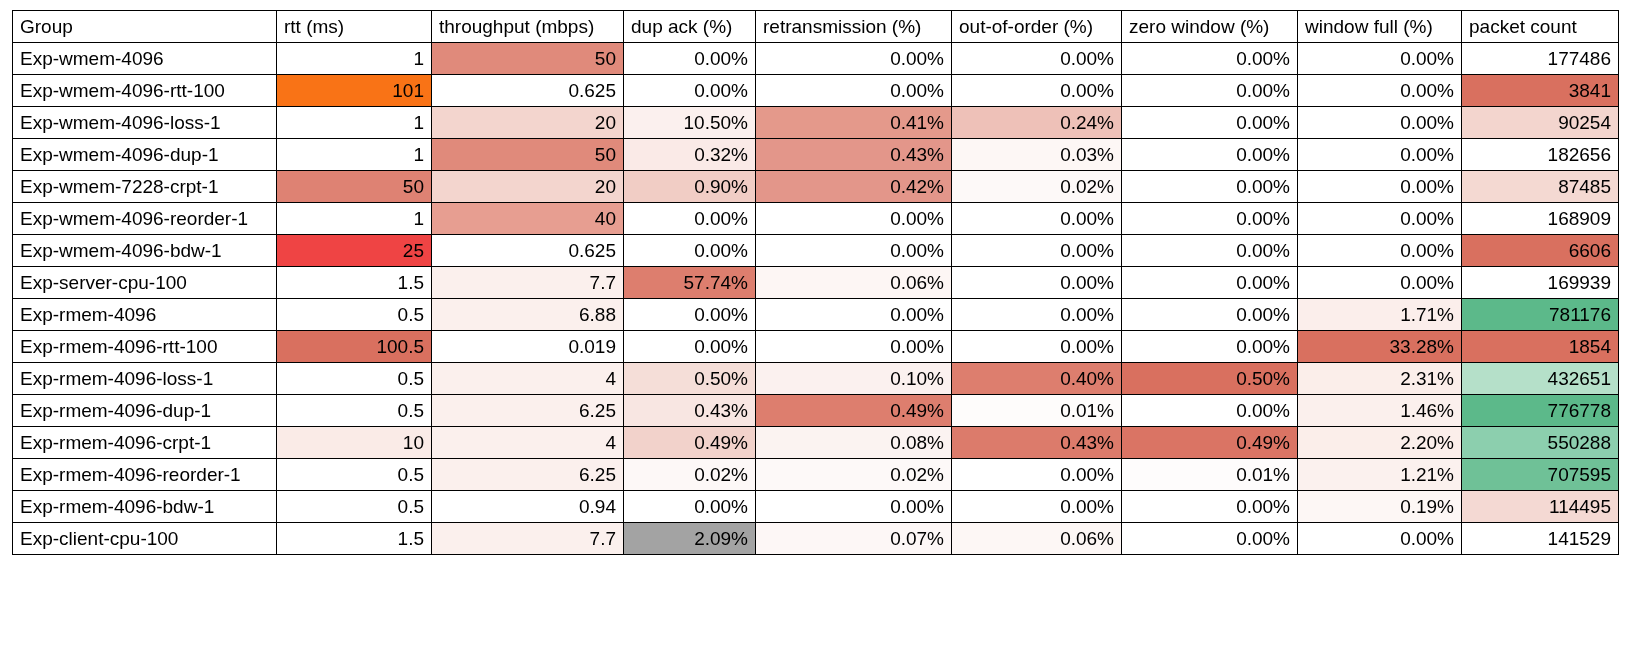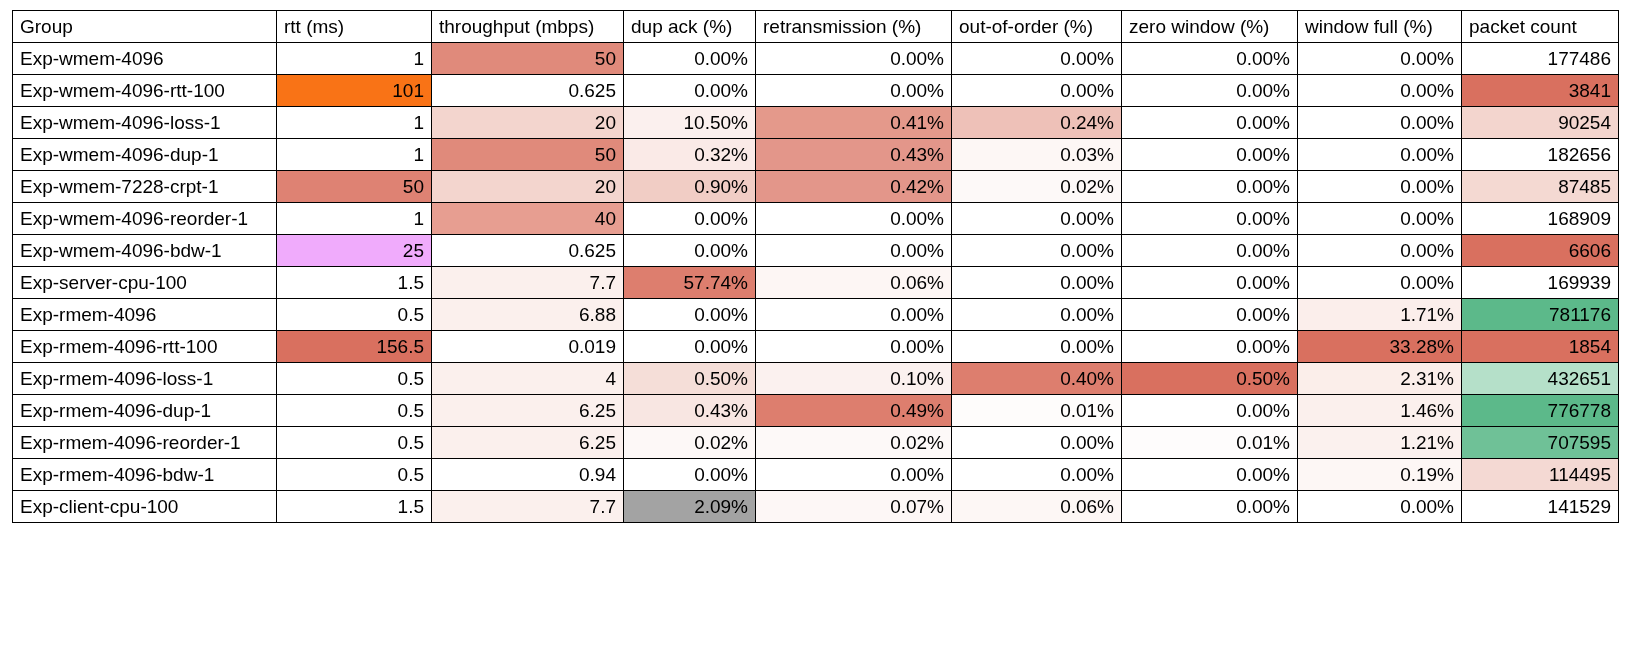--- a/index.html
+++ b/index.html
@@ -145,21 +145,21 @@
           <td class="num" style="background-color: rgb(231, 158, 145);">40</td>
           <td class="num">0.00%</td>
           <td class="num">0.00%</td>
           <td class="num">0.00%</td>
           <td class="num">0.00%</td>
           <td class="num">0.00%</td>
           <td class="num" style="background-color: rgb(255, 255, 255);">168909</td>
         </tr>
         <tr>
           <td class="group">Exp-wmem-4096-bdw-1</td>
-          <td class="num" style="background-color: #f0abfc;">25</td>
+          <td class="num" style="background-color: #ef4444;">25</td>
           <td class="num">0.625</td>
           <td class="num">0.00%</td>
           <td class="num">0.00%</td>
           <td class="num">0.00%</td>
           <td class="num">0.00%</td>
           <td class="num">0.00%</td>
           <td class="num" style="background-color: rgb(217, 112, 95);">6606</td>
         </tr>
         <tr>
           <td class="group">Exp-server-cpu-100</td>
@@ -178,21 +178,21 @@
           <td class="num" style="background-color: rgb(251, 240, 237);">6.88</td>
           <td class="num">0.00%</td>
           <td class="num">0.00%</td>
           <td class="num">0.00%</td>
           <td class="num">0.00%</td>
           <td class="num" style="background-color: rgb(251, 238, 235);">1.71%</td>
           <td class="num" style="background-color: rgb(92, 185, 138);">781176</td>
         </tr>
         <tr>
           <td class="group">Exp-rmem-4096-rtt-100</td>
-          <td class="num" style="background-color: rgb(217, 112, 95);">156.5</td>
+          <td class="num" style="background-color: rgb(217, 112, 95);">100.5</td>
           <td class="num">0.019</td>
           <td class="num">0.00%</td>
           <td class="num">0.00%</td>
           <td class="num">0.00%</td>
           <td class="num">0.00%</td>
           <td class="num" style="background-color: rgb(217, 112, 95);">33.28%</td>
           <td class="num" style="background-color: rgb(217, 112, 95);">1854</td>
         </tr>
         <tr>
           <td class="group">Exp-rmem-4096-loss-1</td>
@@ -210,20 +210,31 @@
           <td class="num">0.5</td>
           <td class="num" style="background-color: rgb(251, 240, 237);">6.25</td>
           <td class="num" style="background-color: rgb(248, 230, 226);">0.43%</td>
           <td class="num" style="background-color: rgb(221, 126, 110);">0.49%</td>
           <td class="num" style="background-color: rgb(254, 252, 251);">0.01%</td>
           <td class="num">0.00%</td>
           <td class="num" style="background-color: rgb(251, 240, 237);">1.46%</td>
           <td class="num" style="background-color: rgb(92, 185, 138);">776778</td>
         </tr>
         <tr>
+          <td class="group">Exp-rmem-4096-crpt-1</td>
+          <td class="num" style="background-color: rgb(250, 235, 231);">10</td>
+          <td class="num" style="background-color: rgb(251, 240, 237);">4</td>
+          <td class="num" style="background-color: rgb(242, 210, 203);">0.49%</td>
+          <td class="num" style="background-color: rgb(251, 243, 241);">0.08%</td>
+          <td class="num" style="background-color: rgb(220, 123, 107);">0.43%</td>
+          <td class="num" style="background-color: rgb(218, 116, 100);">0.49%</td>
+          <td class="num" style="background-color: rgb(251, 238, 234);">2.20%</td>
+          <td class="num" style="background-color: rgb(140, 207, 174);">550288</td>
+        </tr>
+        <tr>
           <td class="group">Exp-rmem-4096-reorder-1</td>
           <td class="num">0.5</td>
           <td class="num" style="background-color: rgb(251, 240, 237);">6.25</td>
           <td class="num" style="background-color: rgb(253, 248, 247);">0.02%</td>
           <td class="num" style="background-color: rgb(253, 249, 248);">0.02%</td>
           <td class="num">0.00%</td>
           <td class="num" style="background-color: rgb(254, 252, 252);">0.01%</td>
           <td class="num" style="background-color: rgb(251, 241, 238);">1.21%</td>
           <td class="num" style="background-color: rgb(111, 193, 151);">707595</td>
         </tr>

